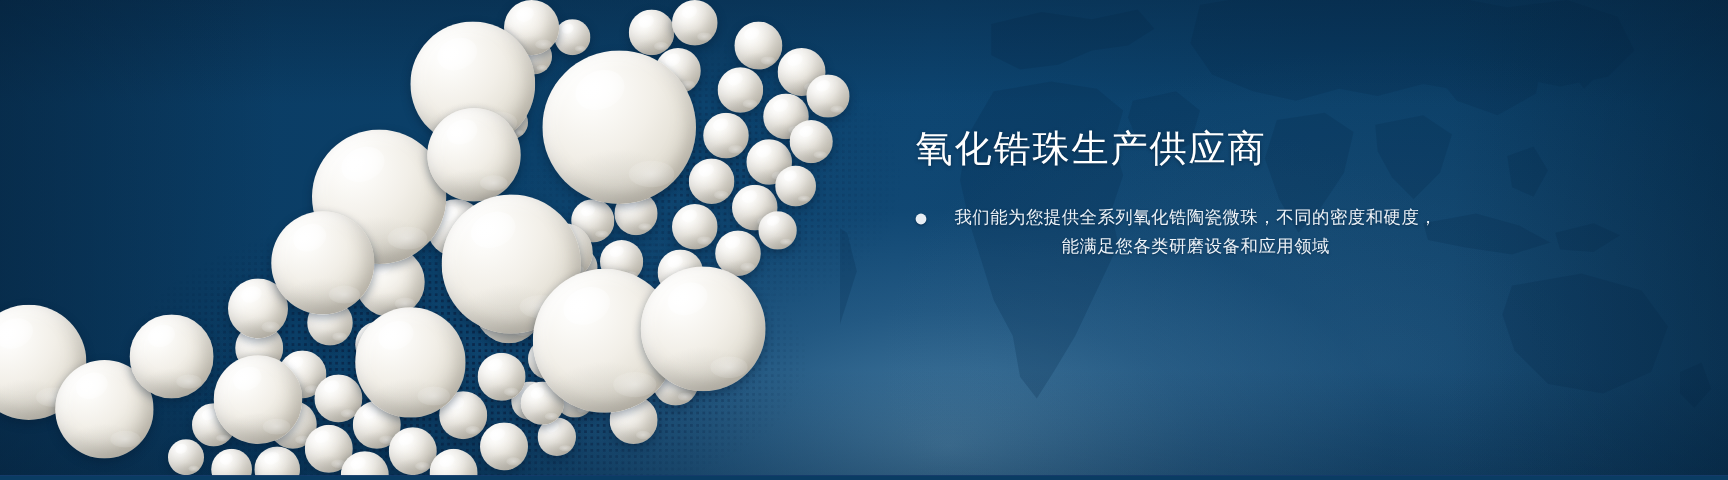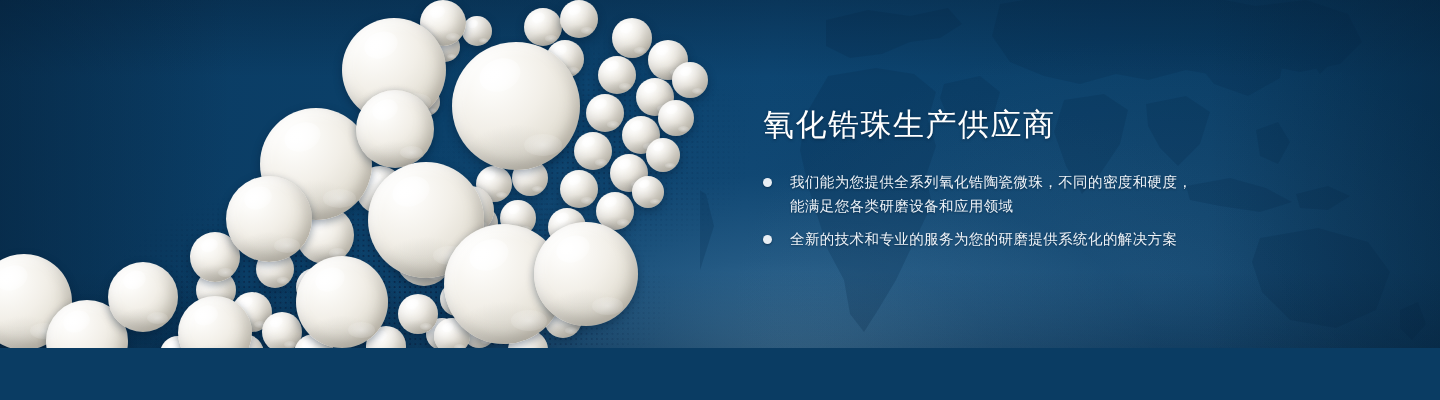--- a/index.html
+++ b/index.html
@@ -3,21 +3,21 @@
 <meta charset="utf-8">
 <style>
   html, body {
     margin: 0;
     padding: 0;
     background: #0a3c63;
   }
   .banner {
     position: relative;
     width: 1440px;
-    height: 348px;
+    height: 396px;
     overflow: hidden;
     font-family: "DejaVu Sans", "Liberation Sans", sans-serif;
     background: #d946ef;
   }
 
   
   .bg-base {
     position: absolute;
     inset: 0;
     background: linear-gradient(100deg, #0a3a61 0%, #0b4069 28%, #0d4571 52%, #0b4069 74%, #093a60 100%);
@@ -149,20 +149,21 @@
   }
   .point {
     position: relative;
     padding-left: 27px;
     margin-bottom: 9px;
     font-size: 14.5px;
     line-height: 24px;
     color: #eef3f8;
     letter-spacing: 0.4px;
     text-shadow: 0 1px 2px rgba(4,26,48,0.5);
+    text-align: center;
   }
   .point:last-child { margin-bottom: 0; }
   .point-dot {
     position: absolute;
     left: 0;
     top: 8px;
     width: 9px;
     height: 9px;
     border-radius: 50%;
     background: #e8eef4;
@@ -315,20 +316,16 @@
   </div>
 
   <div class="copy">
     <h1 class="headline">氧化锆珠生产供应商</h1>
 
     <ul class="points">
       <li class="point">
         <span class="point-dot"></span>
         <span>我们能为您提供全系列氧化锆陶瓷微珠，不同的密度和硬度，能满足您各类研磨设备和应用领域</span>
       </li>
-      <li class="point">
-        <span class="point-dot"></span>
-        <span>全新的技术和专业的服务为您的研磨提供系统化的解决方案</span>
-      </li>
     </ul>
   </div>
 
 </div>
 
 </body></html>

